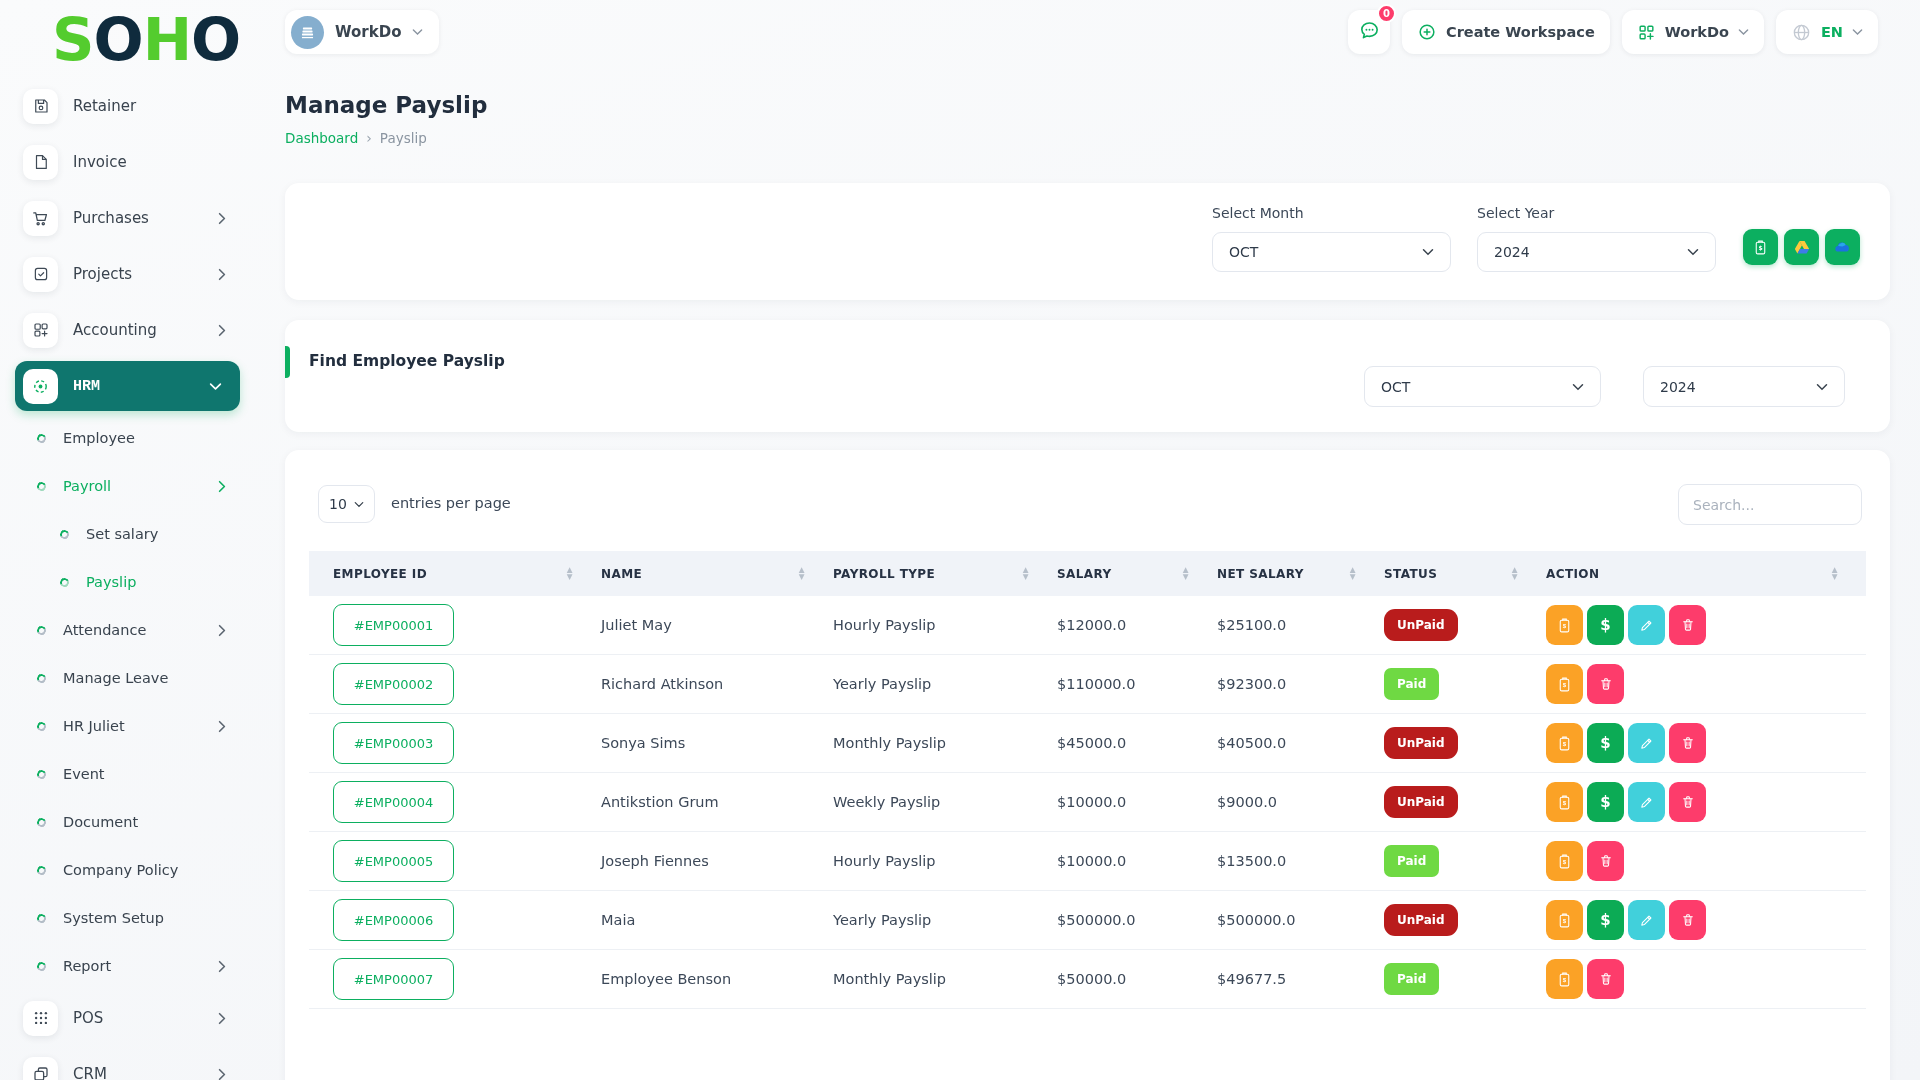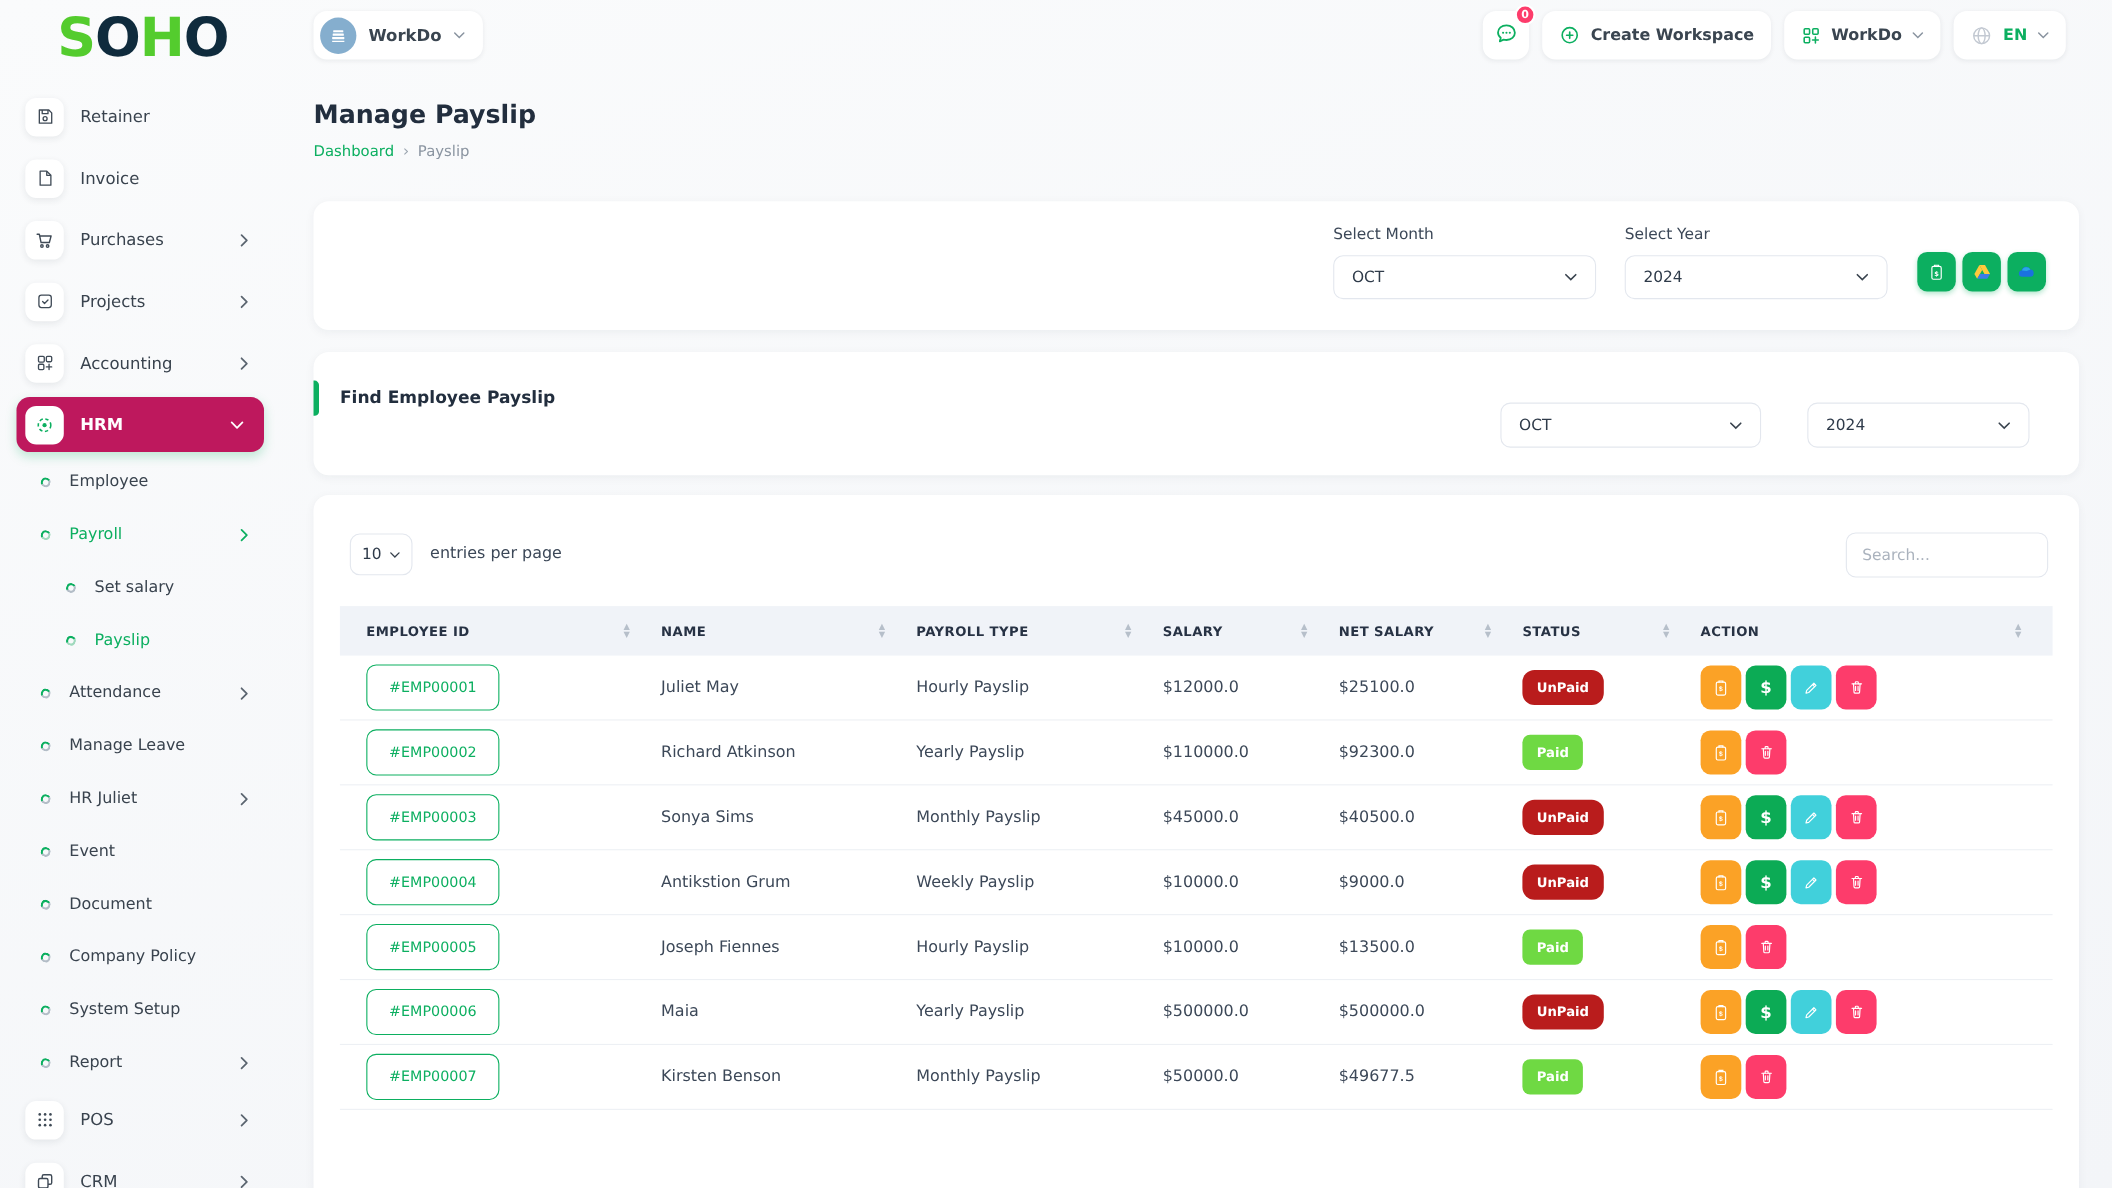--- a/index.html
+++ b/index.html
@@ -5,36 +5,36 @@
   * { box-sizing: border-box; margin: 0; padding: 0; }
   html,body { width:1920px; height:1080px; }
   body {
     overflow:hidden; position:relative;
     font-family:"DejaVu Sans","Liberation Sans",sans-serif;
     background:linear-gradient(160deg,#fafbfc 0%,#f3f5f8 100%);
     color:#3c4858;
   }
   
   .sidebar{position:absolute;left:0;top:0;width:285px;height:1080px;}
-  .logo{position:absolute;left:52px;top:10px;font-size:49px;font-weight:800;line-height:1;letter-spacing:-1px;}
+  .logo{position:absolute;left:52px;top:10px;font-size:59px;font-weight:800;line-height:1;letter-spacing:-1px;}
   .logo .g{color:#54cc2e}.logo .d{color:#0f2b3d}
   .nav{position:absolute;top:78px;left:0;width:285px;}
   .nav-item{position:relative;display:flex;align-items:center;height:56px;padding-left:23px;cursor:pointer;}
   .icon-box{width:35px;height:35px;background:#fff;border-radius:10px;box-shadow:0 2px 7px rgba(35,46,60,.09);
     display:flex;align-items:center;justify-content:center;color:#3f4a56;flex:none;}
   .nav-label{margin-left:15px;font-size:15px;font-weight:500;color:#39434e;}
   .nav-chev{position:absolute;right:59px;color:#5b6570;display:flex;}
   .nav-item.bullet-item{height:48px;padding-left:37px;}
   .nav-item.sub-item{height:48px;padding-left:60px;}
   .bullet{width:9px;height:9px;border-radius:50%;border:2px solid #b3bdc7;border-top-color:#0CAF60;border-left-color:#0CAF60;transform:rotate(18deg);flex:none;}
   .bullet-item .nav-label,.sub-item .nav-label{margin-left:17px;font-size:14.5px;}
   .nav-item.green .nav-label{color:#0CAF60;}
   .nav-item.green .nav-chev{color:#0CAF60;}
   .nav-item.green .bullet{border-color:#9fd9bd;border-top-color:#0CAF60;border-left-color:#0CAF60;}
-  .nav-item.active{background:#be185d;border-radius:12px;margin:3px 45px 3px 15px;height:50px;padding-left:8px;box-shadow:0 4px 10px rgba(12,175,96,.25);}
+  .nav-item.active{background:#0f766e;border-radius:12px;margin:3px 45px 3px 15px;height:50px;padding-left:8px;box-shadow:0 4px 10px rgba(12,175,96,.25);font-family:Liberation Mono, monospace;}
   .nav-item.active .nav-label{color:#fff;font-weight:700;}
   .nav-item.active .nav-chev{right:18px;color:#fff;}
   .nav-item.active .icon-box{color:#0CAF60;box-shadow:none;}
   
   .topbar{position:absolute;left:285px;top:8px;right:30px;height:44px;}
   .ws-chip{position:absolute;left:0;top:2px;height:44px;background:#fff;border-radius:12px;display:flex;align-items:center;
     padding:0 16px 0 6px;gap:11px;box-shadow:0 1px 5px rgba(20,30,45,.07);cursor:pointer;}
   .avatar{width:33px;height:33px;border-radius:50%;background:#85aece;display:flex;align-items:center;justify-content:center;flex:none;}
   .chip-label{font-size:15px;font-weight:600;color:#3a4550;}
   .chev-gray{color:#8a94a0;display:flex;}
@@ -715,21 +715,21 @@
                   <path d="M10 7V5.2a1 1 0 011-1h2a1 1 0 011 1V7"></path>
                   <path d="M7.5 7l.7 11.3a1.5 1.5 0 001.5 1.4h4.6a1.5 1.5 0 001.5-1.4L16.5 7"></path>
                   <path d="M10.3 10.5v5.5M13.7 10.5v5.5"></path>
                 </svg>
               </span>
             </button>
           </div>
         </div>
         <div class="trow">
           <div class="td"><span class="emp-btn">#EMP00007</span></div>
-          <div class="td">Kirsten Benson</div>
+          <div class="td">Employee Benson</div>
           <div class="td">Monthly Payslip</div>
           <div class="td">$50000.0</div>
           <div class="td">$49677.5</div>
           <div class="td"><span class="badge paid">Paid</span></div>
           <div class="td actions">
             <button class="abtn a-orange">
               <span style="display:flex">
                 <svg viewBox="0 0 24 24" width="17" height="17" fill="none" stroke="#fff" stroke-width="1.5" stroke-linecap="round">
                   <rect x="6" y="4.5" width="12" height="16.5" rx="2"></rect>
                   <path d="M9.5 4.5V3h5v1.5"></path>

